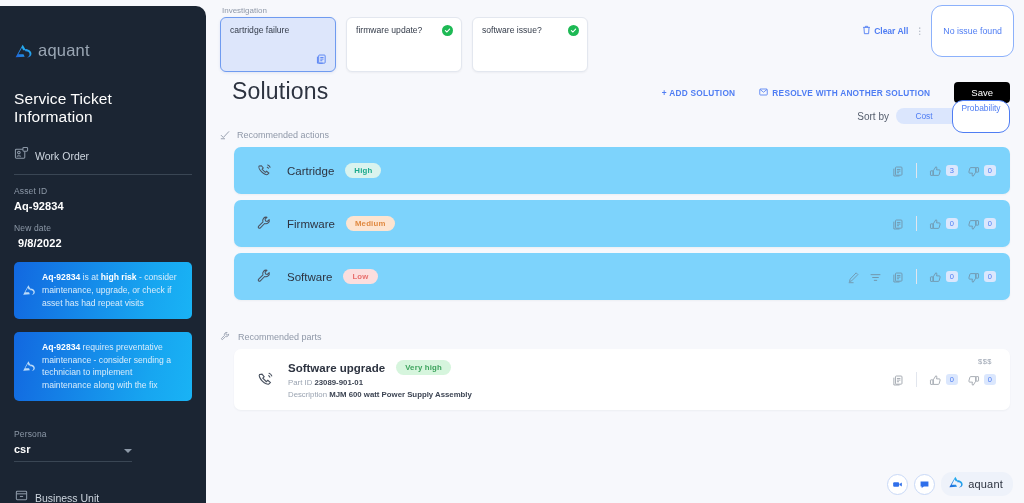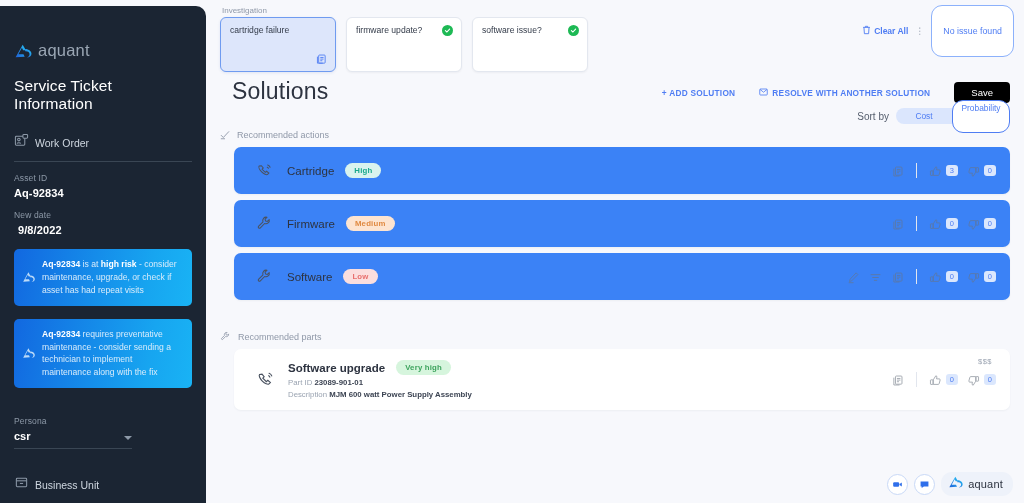--- a/index.html
+++ b/index.html
@@ -18,21 +18,21 @@
     background: #1b2533;
     border-radius: 0 10px 0 0;
     color: #e8edf3;
     overflow: hidden;
   }
   .sidebar-inner { padding: 0 14px; position: relative; height: 100%; }
   .logo-row { display: flex; align-items: center; gap: 5px; padding-top: 35px; }
   .logo-mark { width: 19px; height: 16px; position: relative; flex: none; }
   .logo-text { font-size: 16.5px; color: #9aa6b4; letter-spacing: .2px; font-weight: 400; }
   .panel-title {
-    margin-top: 17px; font-size: 15.5px; font-weight: 400; color: #ffffff;
+    margin-top: 30px; font-size: 15.5px; font-weight: 400; color: #ffffff;
     letter-spacing: .1px;
   }
   .section-head {
     display: flex; align-items: center; gap: 6px;
     margin-top: 20px; padding-bottom: 9px;
   }
   .section-head .sh-label { font-size: 10.5px; color: #cfd7e0; font-weight: 400; }
   .divider { height: 1px; background: #3a4654; width: 100%; }
   .field { margin-top: 11px; }
   .field-label { font-size: 8.5px; color: #8d99a8; letter-spacing: .15px; }
@@ -129,21 +129,21 @@
   .toggle .opt.sel {
     background: #ffffff; border: 1px solid #4f7df3; border-radius: 11px;
     height: 33px; box-sizing: border-box; line-height: 14px; font-weight: 400;
   }
 
   .sub-head { position: absolute; left: 14px; display: flex; align-items: center; gap: 7px; }
   .sub-head .sub-label { font-size: 9px; color: #8f98a8; }
 
   .card-list { position: absolute; left: 28px; right: 14px; }
   .srow {
-    background: #3b82f6; border-radius: 7px; height: 47px;
+    background: #7dd3fc; border-radius: 7px; height: 47px;
     margin-bottom: 6px; position: relative;
     box-shadow: 0 1px 2px rgba(40,50,70,.05);
     display: flex; align-items: center;
   }
   .srow .sicon { margin-left: 22px; width: 17px; height: 17px; flex: none; }
   .srow .sname { margin-left: 14px; font-size: 11.5px; color: #2d3340; }
   .badge {
     margin-left: 11px; border-radius: 8px; font-size: 7.8px;
     padding: 3px 9px; font-weight: bold; letter-spacing: .2px;
   }

